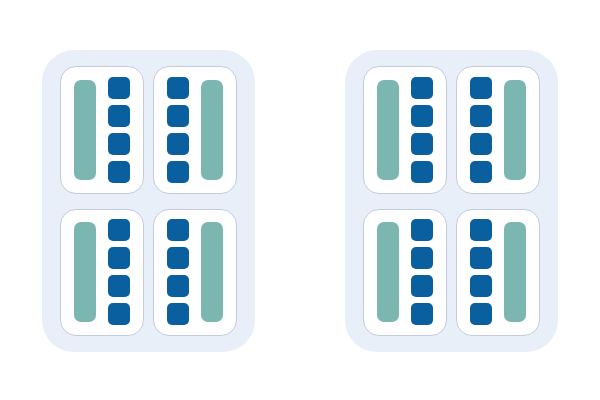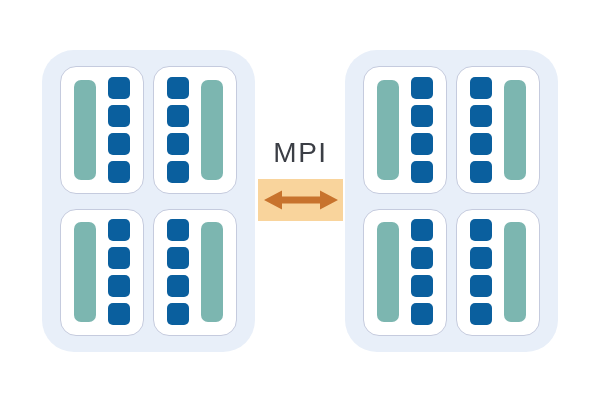--- a/index.html
+++ b/index.html
@@ -118,28 +118,20 @@
         <div class="teal-bar"></div>
         <div class="core-col">
           <div class="core-square"></div>
           <div class="core-square"></div>
           <div class="core-square"></div>
           <div class="core-square"></div>
         </div>
       </div>
     </div>
 
-  <div class="connector">
-    <div class="mpi-label">MPI</div>
-    <div class="mpi-box">
-      <svg class="mpi-arrow" width="74" height="20" viewBox="0 0 74 20" aria-hidden="true">
-        <path d="M0 10 L18 0.5 L18 6.6 L56 6.6 L56 0.5 L74 10 L56 19.5 L56 13.4 L18 13.4 L18 19.5 Z"></path>
-      </svg>
-    </div>
-  </div>
 
   <div class="node node-right">
       <div class="socket">
         <div class="teal-bar"></div>
         <div class="core-col">
           <div class="core-square"></div>
           <div class="core-square"></div>
           <div class="core-square"></div>
           <div class="core-square"></div>
         </div>

